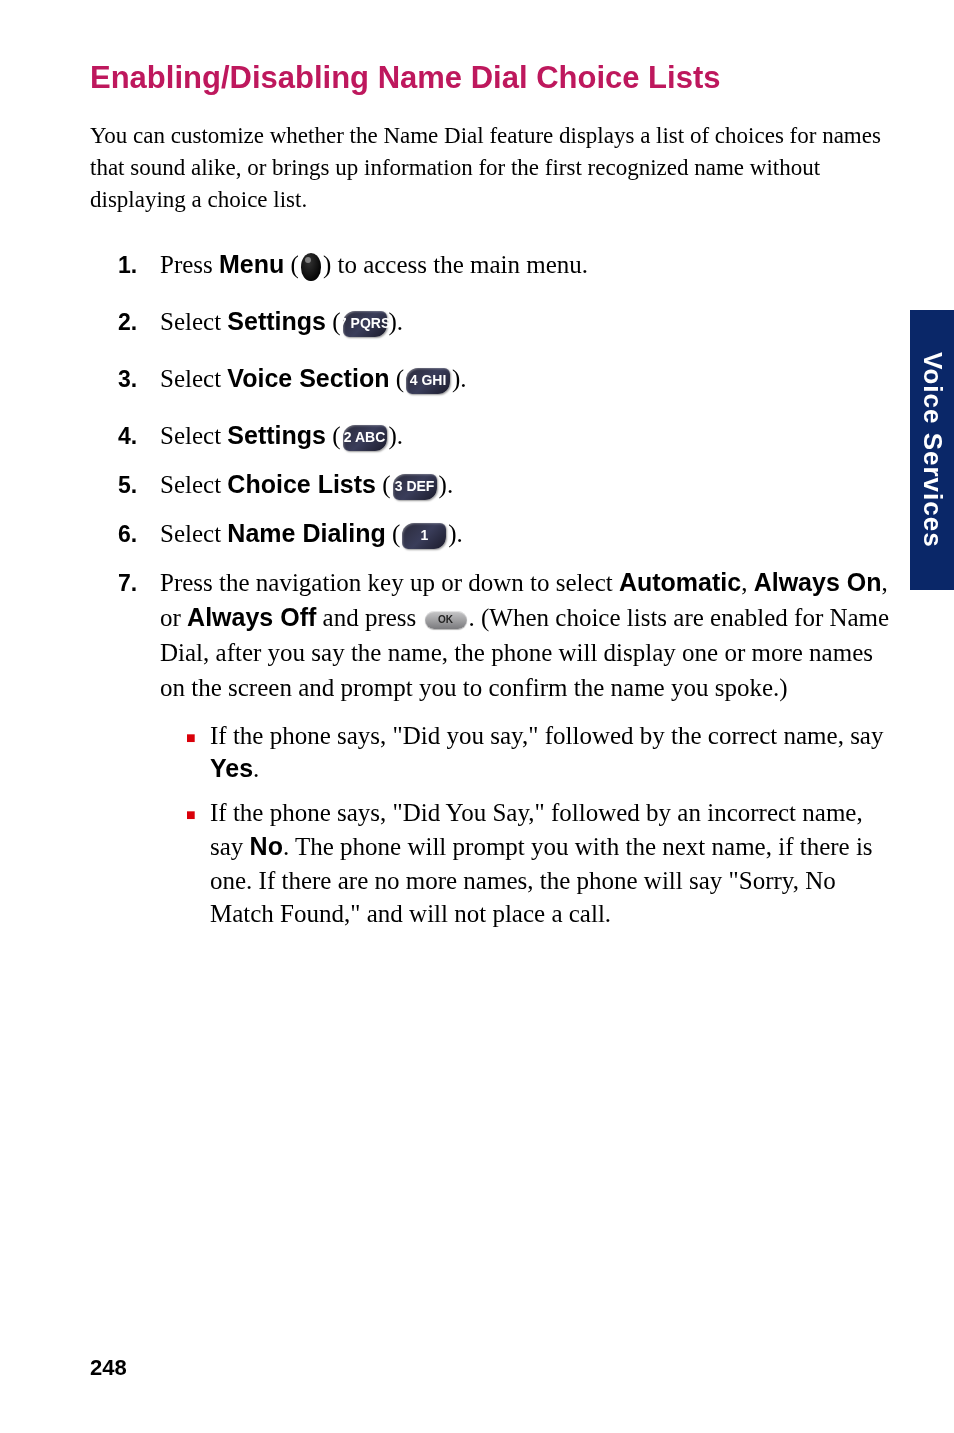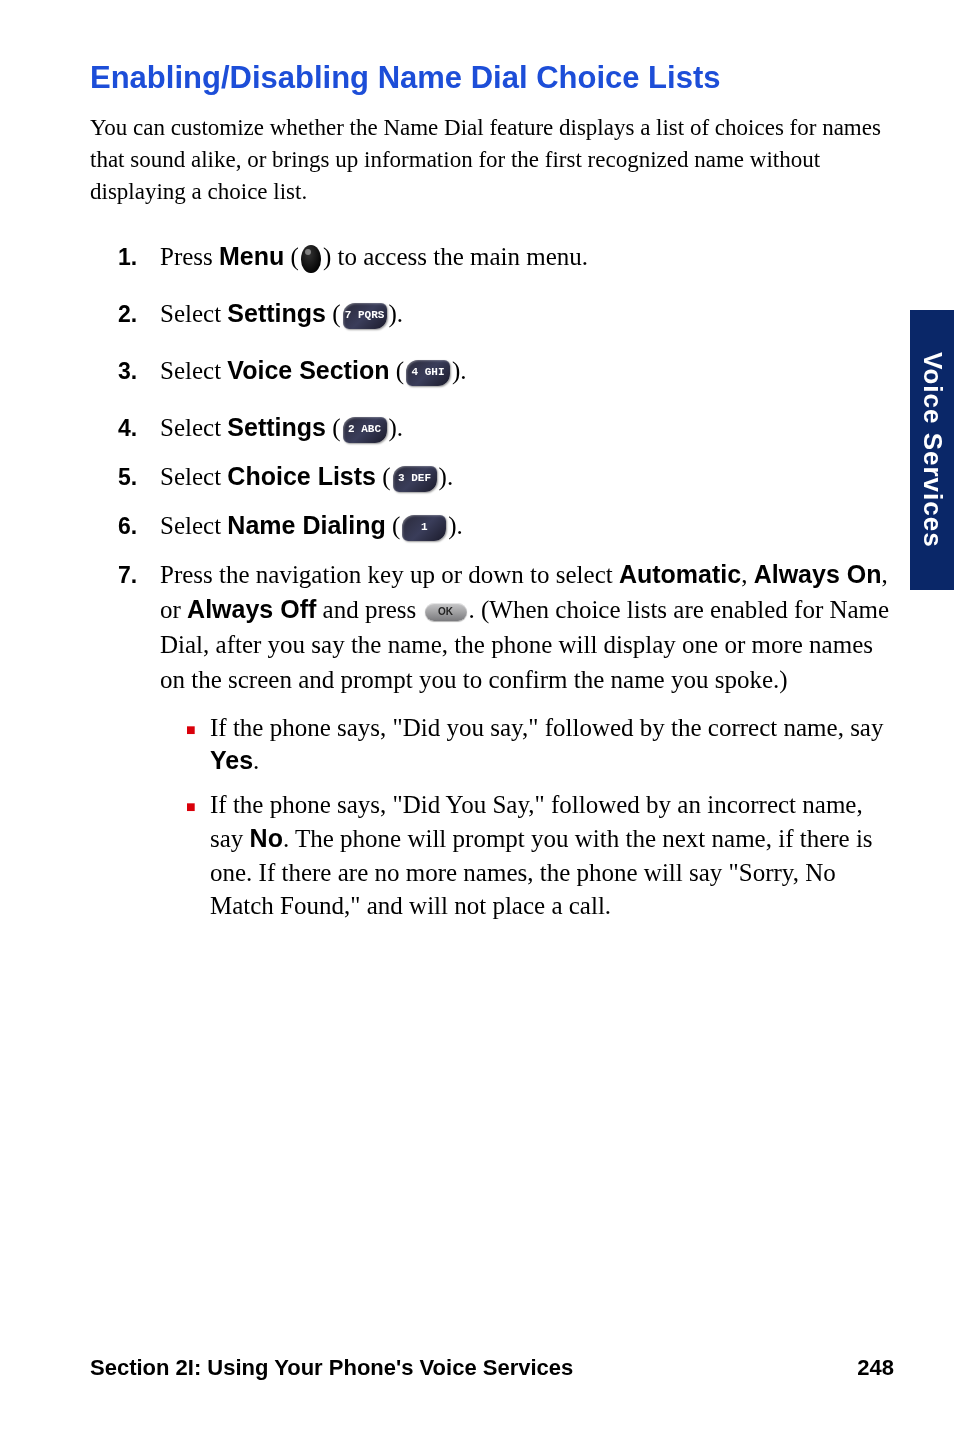--- a/index.html
+++ b/index.html
@@ -9,25 +9,25 @@
     }
     body {
       width: 954px;
       height: 1433px;
       background: #fff;
       font-family: Georgia, 'Times New Roman', serif;
       position: relative;
       padding: 60px 60px 50px 90px;
     }
     .page-title {
-      color: #1d4ed8;
+      color: #be185d;
       font-family: Arial, Helvetica, sans-serif;
       font-weight: bold;
       font-size: 31px;
-      margin-bottom: 16px;
+      margin-bottom: 24px;
     }
     .intro-text {
       font-size: 23px;
       line-height: 1.4;
       color: #000;
       margin-bottom: 30px;
     }
     .steps-list {
       list-style: none;
       padding-left: 28px;
@@ -67,22 +67,22 @@
       position: relative;
       margin: 0 2px;
       box-shadow: inset 1px 1px 2px rgba(255,255,255,0.3), 1px 1px 2px rgba(0,0,0,0.4);
     }
     .key-btn .key-label {
       position: absolute;
       top: 50%;
       left: 50%;
       transform: translate(-50%, -50%);
       color: #fff;
-      font-family: Liberation Mono, monospace;
-      font-size: 11px;
+      font-family: Liberation Sans, sans-serif;
+      font-size: 14px;
       white-space: nowrap;
       font-weight: bold;
       text-align: right;
     }
     .nav-btn {
       display: inline-block;
       vertical-align: middle;
       width: 20px;
       height: 28px;
       background: radial-gradient(ellipse at 40% 30%, #333 0%, #000 80%);
@@ -248,15 +248,14 @@
     </span>
   </li>
 
 </ol>
 
 <div class="side-tab">
   <span class="side-tab-text">Voice Services</span>
 </div>
 
 <div class="footer">
-  <span>Section 2I: Using Your Phone's Voice Services</span>
   <span>248</span>
 </div>
 
 </body></html>

